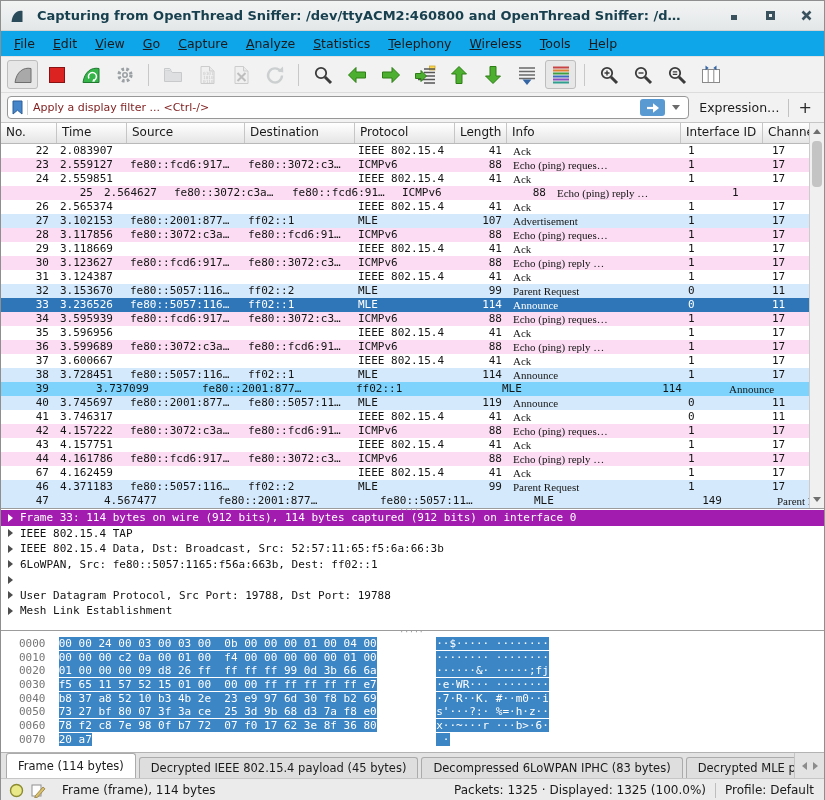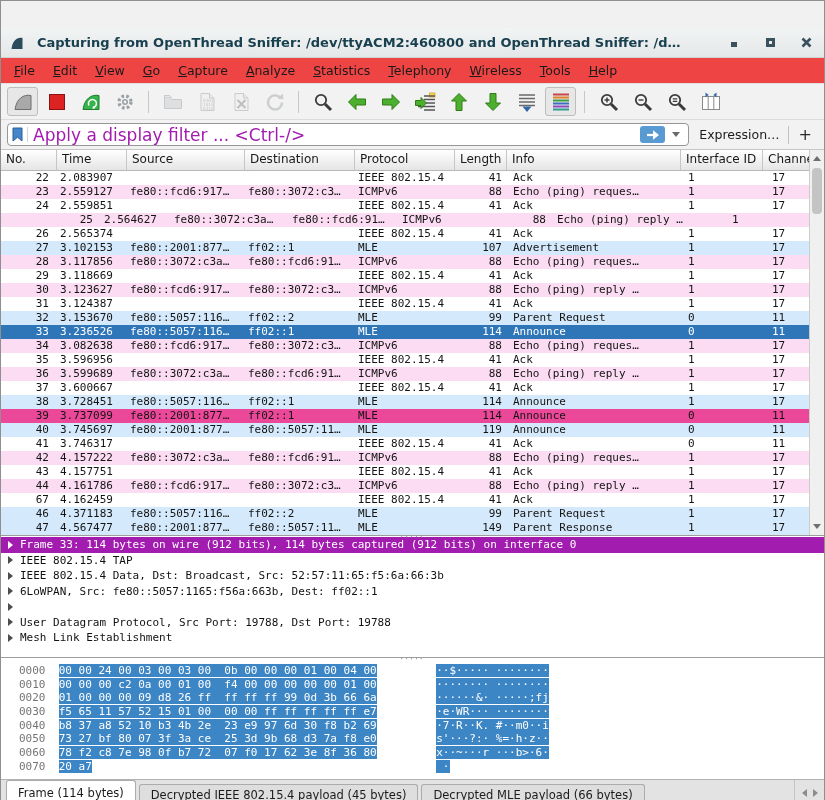--- a/index.html
+++ b/index.html
@@ -1,62 +1,62 @@
 <!DOCTYPE html>
 <html><head>
 <meta charset="utf-8">
 <style>
   * { box-sizing: border-box; margin: 0; padding: 0; }
   html,body { width: 825px; height: 800px; overflow: hidden; }
   body { font-family: "DejaVu Sans", sans-serif; background: #e9e9e9; }
   .window { width: 825px; height: 800px; border: 1px solid #8f8f8f; background: #f1f1f1; position: relative; }
 
   
-  .titlebar { height: 30px; background: linear-gradient(#f2f4f4,#e4e7e8); border-bottom: 1px solid #cfd3d4; display: flex; align-items: center; padding: 0 12px 0 9px; margin-top: 27px; }
+  .titlebar { height: 30px; background: linear-gradient(#f2f4f4,#e4e7e8); border-bottom: 1px solid #cfd3d4; display: flex; align-items: center; padding: 0 12px 0 9px; }
   .app-icon { width: 14px; height: 16px; flex: none; }
   .title { font-weight: bold; font-size: 13px; color: #18404f; margin-left: 13px; white-space: nowrap; overflow: hidden; flex: 1; }
   .winbtns { display: flex; align-items: center; gap: 24px; flex: none; margin-left: 10px; }
   .wb { width: 12px; height: 12px; display: flex; align-items: center; justify-content: center; }
   .wb-min i { display:block; width: 6px; height: 5px; background: #3a525e; margin-top: 4px; }
   .wb-max i { display:block; width: 9px; height: 9px; border: 3px solid #3a525e; }
 
   
-  .menubar { height: 26px; background: #ef4444; border-bottom: 1px solid #e2e2e2; display: flex; align-items: center; padding-left: 4px; font-size: 12.5px; color: #1a1a1a; }
+  .menubar { height: 26px; background: #0ea5e9; border-bottom: 1px solid #e2e2e2; display: flex; align-items: center; padding-left: 4px; font-size: 12.5px; color: #1a1a1a; }
   .menu-item { padding: 4px 9px; }
   .menu-item u { text-decoration: underline; }
 
   
   .toolbar { height: 36px; background: #f2f2f2; border-bottom: 1px solid #dcdcdc; display: flex; align-items: center; padding-left: 6px; gap: 3px; }
   .tbtn { width: 31px; height: 29px; display: flex; align-items: center; justify-content: center; border: 1px solid transparent; border-radius: 3px; flex: none; }
   .tbtn.boxed { border-color: #bdbdbd; background: #e7e7e7; }
   .tbtn.disabled { opacity: .42; }
   .tsep { width: 1px; height: 22px; background: #c8c8c8; margin: 0 5px; flex: none; }
 
   
   .filterbar { height: 30px; background: #f2f2f2; border-bottom: 1px solid #c6c6c6; display: flex; align-items: center; padding: 0 8px 0 6px; }
   .filter-input { flex: 1; height: 23px; background: #fff; border: 1px solid #979797; border-radius: 4px; display: flex; align-items: center; padding: 0 4px; }
   .fi-sep { width: 1px; height: 15px; background: #d4d4d4; margin: 0 5px 0 4px; }
-  .placeholder { flex: 1; color: #a21caf; font-size: 17px; white-space: nowrap; overflow: hidden; }
+  .placeholder { flex: 1; color: #7f1d1d; font-size: 11px; white-space: nowrap; overflow: hidden; }
   .apply-btn { width: 25px; height: 17px; background: #5a9ad2; border-radius: 3px; display: flex; align-items: center; justify-content: center; flex: none; }
   .caret-down { width: 0; height: 0; border-left: 4px solid transparent; border-right: 4px solid transparent; border-top: 5px solid #6b6b6b; margin: 0 4px 0 7px; flex: none; }
   .expression { font-size: 12.5px; color: #1a1a1a; padding: 0 8px 0 10px; }
   .fsep { width: 1px; height: 18px; background: #c2c2c2; }
   .fadd { font-size: 16px; color: #2a2a2a; padding: 0 4px 0 10px; }
 
   
   .listwrap { position: relative; height: 385px; background: #fff; }
   .phead { height: 21px; width: 810px; display: grid; grid-template-columns: 56px 70px 118px 110px 100px 52px 174px 82px 48px; background: linear-gradient(#ffffff,#e5e5e5); border-bottom: 1px solid #b9b9b9; font-size: 12px; color: #191919; }
   .phc { border-right: 1px solid #c6c6c6; padding: 2px 0 11px 5px; white-space: nowrap; overflow: hidden; }
   .plist { height: 364px; width: 810px; overflow: hidden; }
   .prow { display: grid; grid-template-columns: 56px 70px 118px 110px 100px 52px 174px 82px 48px; height: 14px; line-height: 14px; font-family: "DejaVu Sans Mono", monospace; font-size: 11px; color: #141414; white-space: nowrap; }
   .prow > div { overflow: hidden; }
   .c-no { text-align: right; padding-right: 8px; position: relative; }
   .c-time, .c-src, .c-dst, .c-proto { padding-left: 3px; }
   .c-len { text-align: right; padding-right: 5px; }
-  .c-info { padding-left: 6px; }
+  .c-info { padding-left: 6px; font-family: Liberation Serif, serif; }
   .c-if { padding-left: 7px; }
   .c-ch { padding-left: 9px; }
 
   
   .vscroll { position: absolute; top: 0; bottom: 0; right: 0; width: 15px; background: #f0f0f0; border-left: 1px solid #cccccc; }
   .sb-btn { position: absolute; left: 0; width: 14px; height: 15px; display: flex; align-items: center; justify-content: center; }
   .sb-up { top: 1px; } .sb-down { bottom: 1px; }
   .tri-up { width: 0; height: 0; border-left: 4px solid transparent; border-right: 4px solid transparent; border-bottom: 5px solid #6f6f6f; }
   .tri-down { width: 0; height: 0; border-left: 4px solid transparent; border-right: 4px solid transparent; border-top: 5px solid #6f6f6f; }
   .sb-thumb { position: absolute; left: 2px; width: 10px; top: 18px; height: 46px; background: #c4c4c4; border-radius: 4px; }
@@ -483,21 +483,21 @@
           <div class="c-src">fe80::5057:116…</div>
           <div class="c-dst">ff02::1</div>
           <div class="c-proto">MLE</div>
           <div class="c-len">114</div>
           <div class="c-info">Announce</div>
           <div class="c-if">0</div>
           <div class="c-ch">11</div>
         </div>
         <div class="prow" style="background: rgb(251, 220, 242);">
           <div class="c-no">34</div>
-          <div class="c-time">3.082638</div>
+          <div class="c-time">3.595939</div>
           <div class="c-src">fe80::fcd6:917…</div>
           <div class="c-dst">fe80::3072:c3…</div>
           <div class="c-proto">ICMPv6</div>
           <div class="c-len">88</div>
           <div class="c-info">Echo (ping) reques…</div>
           <div class="c-if">1</div>
           <div class="c-ch">17</div>
         </div>
         <div class="prow" style="background: rgb(255, 255, 255);">
           <div class="c-no">35</div>
@@ -536,21 +536,21 @@
           <div class="c-no">38</div>
           <div class="c-time">3.728451</div>
           <div class="c-src">fe80::5057:116…</div>
           <div class="c-dst">ff02::1</div>
           <div class="c-proto">MLE</div>
           <div class="c-len">114</div>
           <div class="c-info">Announce</div>
           <div class="c-if">1</div>
           <div class="c-ch">17</div>
         </div>
-        <div class="prow" style="background: #ec4899;">
+        <div class="prow" style="background: #7dd3fc; gap: 36px;">
           <div class="c-no">39</div>
           <div class="c-time">3.737099</div>
           <div class="c-src">fe80::2001:877…</div>
           <div class="c-dst">ff02::1</div>
           <div class="c-proto">MLE</div>
           <div class="c-len">114</div>
           <div class="c-info">Announce</div>
           <div class="c-if">0</div>
           <div class="c-ch">11</div>
         </div>
@@ -624,21 +624,21 @@
           <div class="c-no">46</div>
           <div class="c-time">4.371183</div>
           <div class="c-src">fe80::5057:116…</div>
           <div class="c-dst">ff02::2</div>
           <div class="c-proto">MLE</div>
           <div class="c-len">99</div>
           <div class="c-info">Parent Request</div>
           <div class="c-if">1</div>
           <div class="c-ch">17</div>
         </div>
-        <div class="prow" style="background: rgb(212, 233, 251);">
+        <div class="prow" style="background: rgb(212, 233, 251); gap: 44px;">
           <div class="c-no">47</div>
           <div class="c-time">4.567477</div>
           <div class="c-src">fe80::2001:877…</div>
           <div class="c-dst">fe80::5057:11…</div>
           <div class="c-proto">MLE</div>
           <div class="c-len">149</div>
           <div class="c-info">Parent Response</div>
           <div class="c-if">1</div>
           <div class="c-ch">17</div>
         </div>
@@ -693,20 +693,21 @@
       <div class="hexline"><span class="off">0030</span><span>  </span><span class="hsel">f5 65 11 57 52 15 01 00  00 00 ff ff ff ff ff e7</span><span>         </span><span class="hsel">·e·WR··· ········</span></div>
       <div class="hexline"><span class="off">0040</span><span>  </span><span class="hsel">b8 37 a8 52 10 b3 4b 2e  23 e9 97 6d 30 f8 b2 69</span><span>         </span><span class="hsel">·7·R··K. #··m0··i</span></div>
       <div class="hexline"><span class="off">0050</span><span>  </span><span class="hsel">73 27 bf 80 07 3f 3a ce  25 3d 9b 68 d3 7a f8 e0</span><span>         </span><span class="hsel">s'···?:· %=·h·z··</span></div>
       <div class="hexline"><span class="off">0060</span><span>  </span><span class="hsel">78 f2 c8 7e 98 0f b7 72  07 f0 17 62 3e 8f 36 80</span><span>         </span><span class="hsel">x··~···r ···b&gt;·6·</span></div>
       <div class="hexline"><span class="off">0070</span><span>  </span><span class="hsel">20 a7</span><span>                                                    </span><span class="hsel"> ·</span></div>
     </div>
 
   <div class="tabbar" id="tabbar">
     <span class="btab active">Frame (114 bytes)</span>
       <span class="btab">Decrypted IEEE 802.15.4 payload (45 bytes)</span>
+      <span class="btab">Decompressed 6LoWPAN IPHC (83 bytes)</span>
       <span class="btab">Decrypted MLE payload (66 bytes)</span>
       <span class="tabscroll">
       <span class="tri-left"></span>
       <span class="tri-right"></span>
     </span>
   </div>
 
   <div class="statusbar">
     <span class="sb-icon">
       <svg width="15" height="15" viewBox="0 0 15 15">

